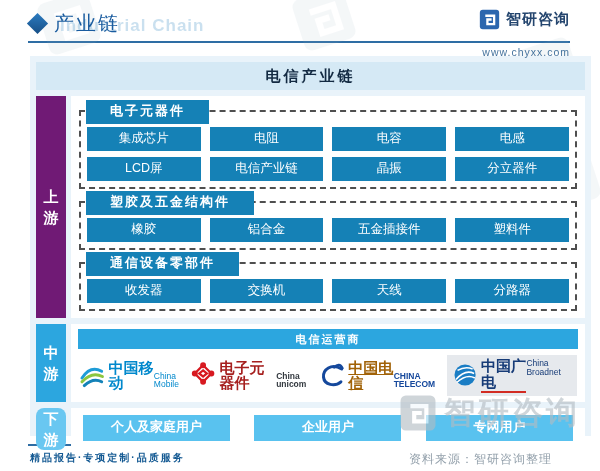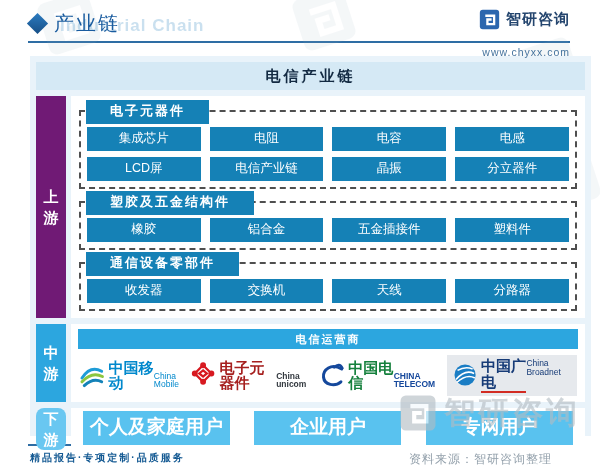--- a/index.html
+++ b/index.html
@@ -43,28 +43,28 @@
   .panel-mid { padding:5px 7px 4px; }
   .op-bar { height:20px; background:#2CA6DF; color:#fff; font-size:11px; font-weight:bold; letter-spacing:2px;
             display:flex; align-items:center; justify-content:center; }
   .ops { display:flex; justify-content:space-between; align-items:center; padding:6px 1px 2px; }
   .op { display:flex; align-items:center; gap:4px; }
   .op-txt { display:flex; flex-direction:row; line-height:1.05; }
   .op-cn { font-size:15px; font-weight:bold; }
   .op-en { font-size:8.5px;margin-top:12px; }
   .op-mobile .op-cn,.op-mobile .op-en { color:#0088CC; }
   .op-unicom .op-cn { color:#A6201F; } .op-unicom .op-en { color:#33393F; font-weight:bold; }
-  .op-telecom .op-cn { color:#15803d; } .op-telecom .op-en { color:#15489C; font-weight:bold; }
+  .op-telecom .op-cn { color:#a16207;text-decoration:underline; } .op-telecom .op-en { color:#15489C; font-weight:bold; }
   .op-broadnet { background:#E6E9ED; padding:3px 6px; }
   .op-broadnet .op-cn { color:#163B77; border-bottom:2px solid #D22B22; padding-bottom:1px; }
   .op-broadnet .op-en { color:#163B77; margin-top:1px; }
 
   
   .panel-down { display:flex; align-items:center; justify-content:space-between; padding:8px 12px; height:41px; }
-  .user { width:30%; background:#59C2EF; color:#fff; font-size:19px; font-weight:bold; text-align:center; padding:3px 0 5px; }
+  .user { width:30%; background:#59C2EF; color:#fff; font-size:13px; font-weight:bold; text-align:center; padding:3px 0 5px; }
 
   
   .ft-rule { position:absolute; left:28px; right:28px; top:444px; border-top:2px solid #2E6DA4; }
   .ft-slogan { position:absolute; left:30px; top:451px; font-size:10px; font-weight:bold; color:#155A93; letter-spacing:2px; }
   .ft-source { position:absolute; right:48px; top:451px; font-size:12px; color:#93A0AB; letter-spacing:1px; }
 
   
   .wm-big { position:absolute; right:20px; top:392px; display:flex; align-items:center; gap:7px; z-index:6;
             opacity:0.62; pointer-events:none; }
   .wm-big .brand-logo { width:38px; height:38px; color:#B3BCC3; }

